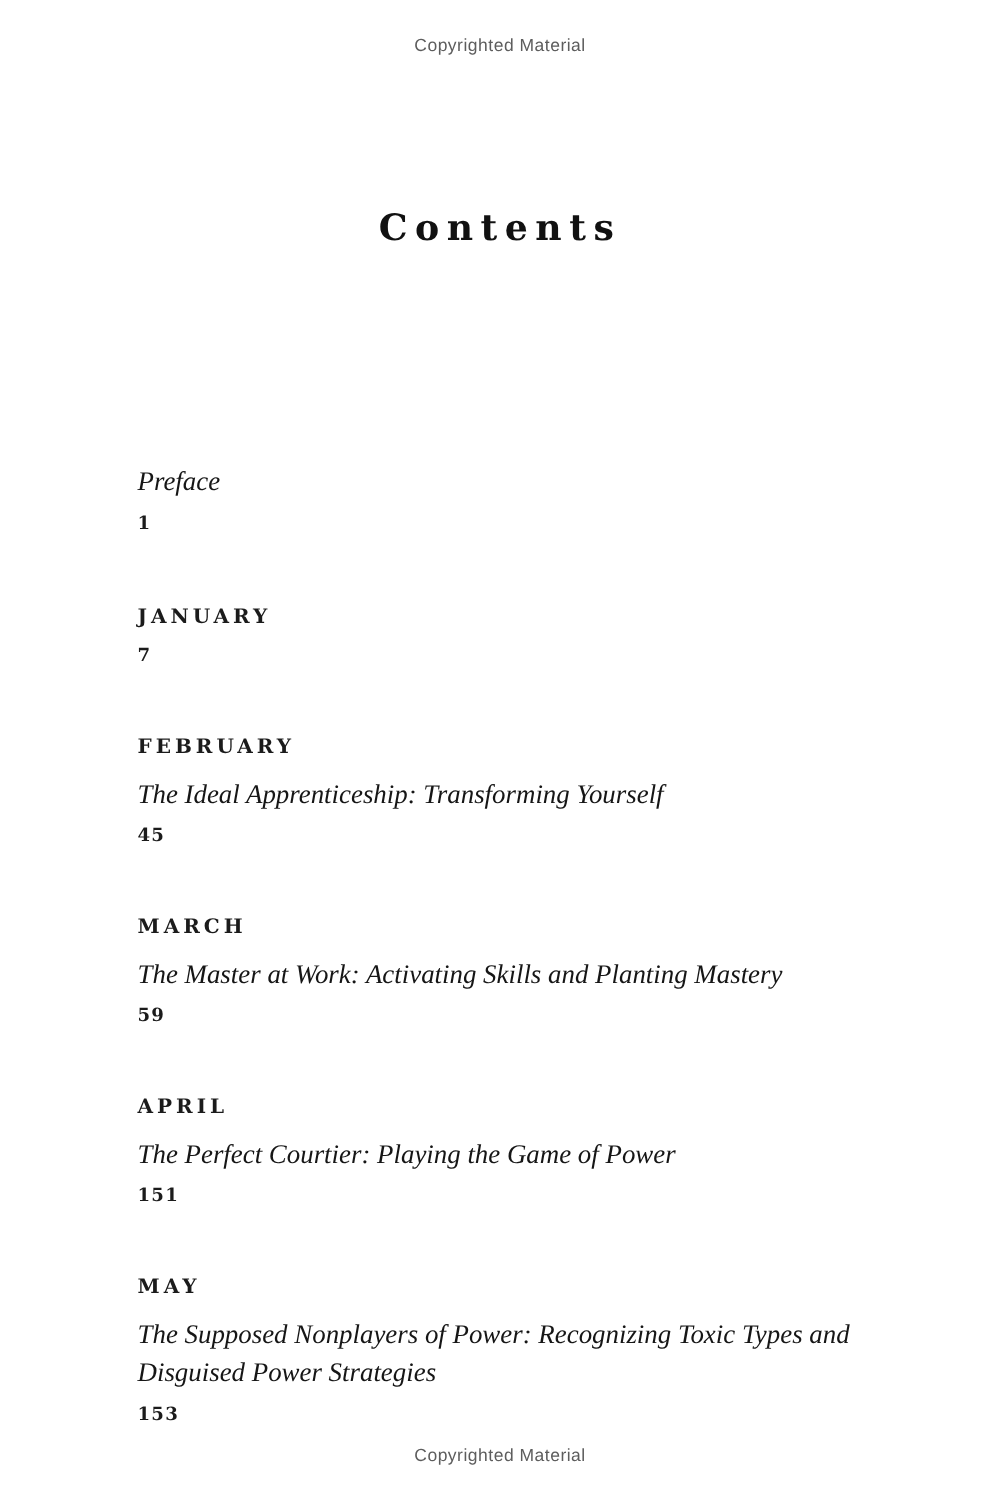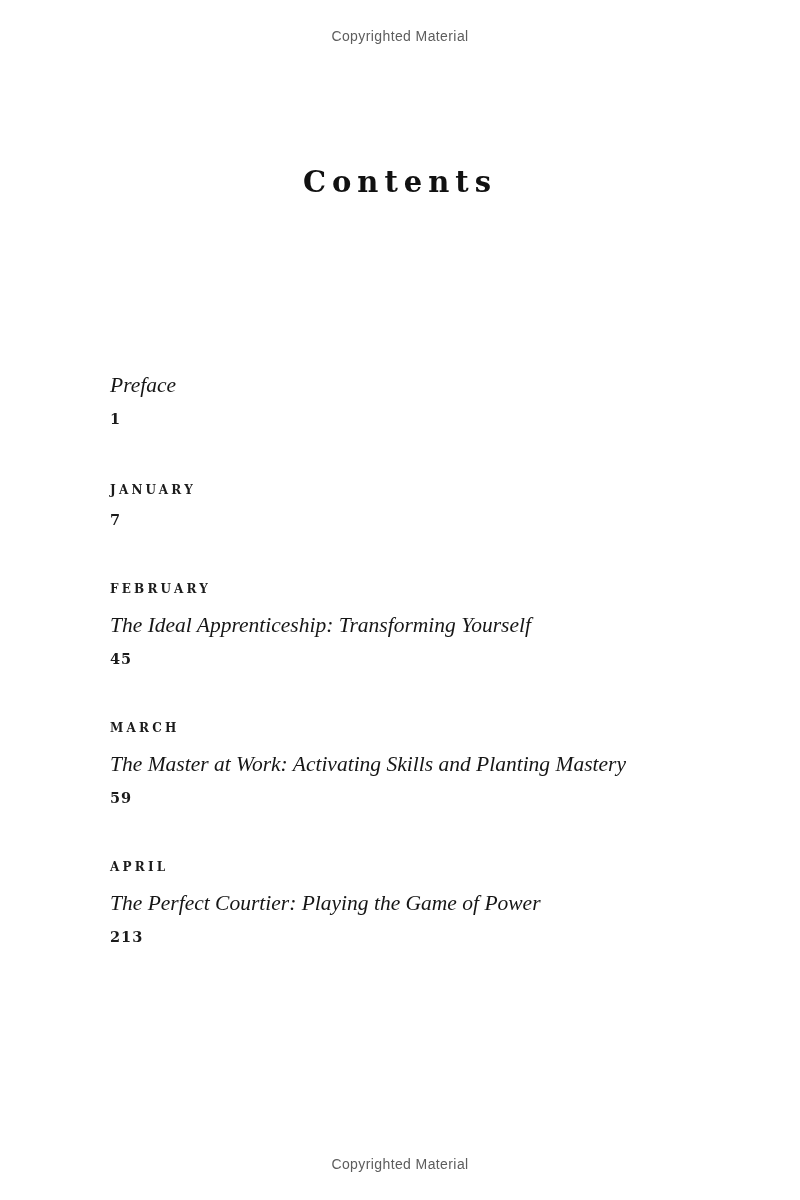--- a/index.html
+++ b/index.html
@@ -50,21 +50,21 @@
     left: 110px;
     width: 590px;
     margin-top: 40px;
   }
 
   .entry { margin-bottom: 54px; }
   .entry.preface { margin-bottom: 56px; }
 
   .entry-month {
     font-family: "DejaVu Serif", "Liberation Serif", serif;
-    font-size: 12px;
+    font-size: 16px;
     font-weight: 600;
     letter-spacing: 3.2px;
     color: #1b1b1b;
     margin-bottom: 14px;
   }
   .entry-title {
     font-family: "Liberation Serif", serif;
     font-style: italic;
     font-size: 21.5px;
     line-height: 31px;
@@ -110,21 +110,26 @@
 
     <div class="entry">
       <div class="entry-month">MARCH</div>
       <div class="entry-title">The Master at Work: Activating Skills and Planting Mastery</div>
       <div class="entry-page">59</div>
     </div>
 
     <div class="entry">
       <div class="entry-month">APRIL</div>
       <div class="entry-title">The Perfect Courtier: Playing the Game of Power</div>
-      <div class="entry-page">213</div>
+      <div class="entry-page">151</div>
     </div>
 
+    <div class="entry">
+      <div class="entry-month">MAY</div>
+      <div class="entry-title">The Supposed Nonplayers of Power: Recognizing Toxic Types and Disguised Power Strategies</div>
+      <div class="entry-page">153</div>
+    </div>
 
   </div>
 
   <div class="copyright bottom">Copyrighted Material</div>
 
 </div>
 
 </body></html>

